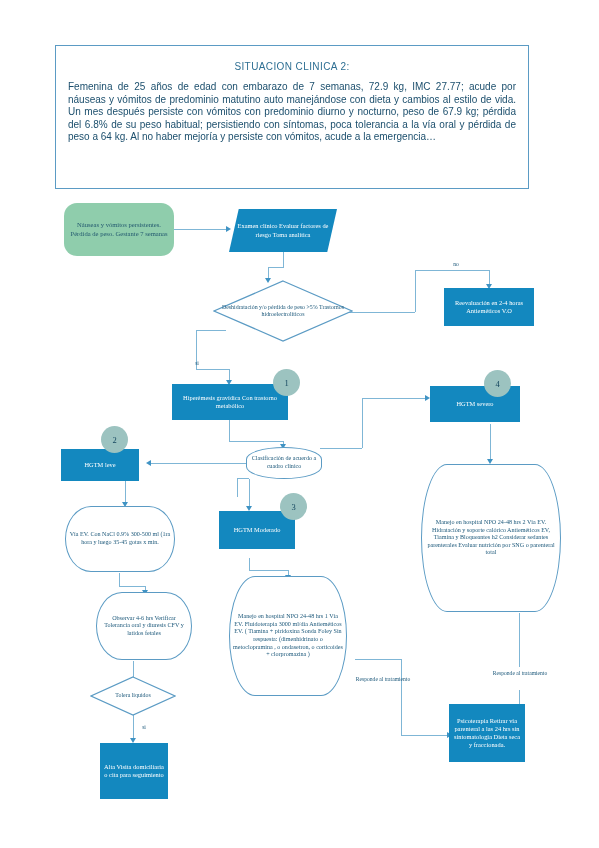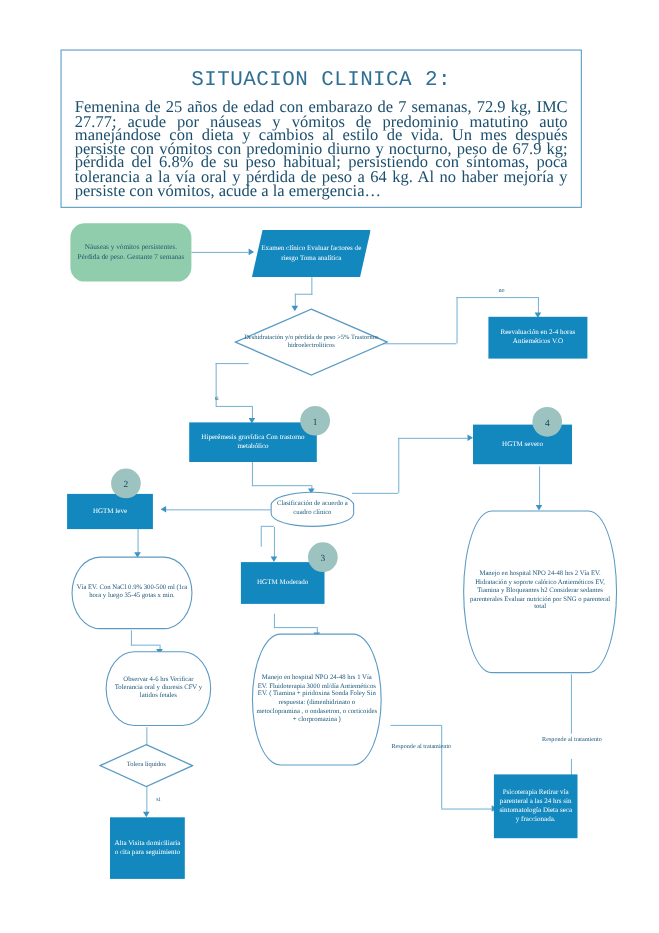--- a/index.html
+++ b/index.html
@@ -10,26 +10,26 @@
   }
   #page{position:absolute;inset:0;}
 
   
   .header-card{
     position:absolute;left:55px;top:45px;width:474px;height:144px;
     border:1px solid #5b9bc4;background:#ffffff;box-sizing:border-box;
     padding:10px 12px 8px 12px;
   }
   .header-title{
-    text-align:center;font-size:19px;letter-spacing:.4px;
-    color:#2e6f93;margin:5px 0 9px 0;font-family:Liberation Mono, monospace;
+    text-align:center;font-size:10px;letter-spacing:.4px;
+    color:#2e6f93;margin:5px 0 9px 0;font-family:Liberation Sans, sans-serif;
   }
   .header-body{
-    font-family:Liberation Serif, serif;
-    font-size:15px;line-height:12.6px;color:#1c4f6d;
+    font-family:Liberation Sans, sans-serif;
+    font-size:10px;line-height:12.6px;color:#1c4f6d;
     text-align:justify;
   }
 
   
   .node{position:absolute;box-sizing:border-box;display:flex;
         align-items:center;justify-content:center;text-align:center;}
   .node .txt{display:block;width:100%;padding:0 3px;}
 
   .n-blue{background:#1388bf;color:#ffffff;font-size:6.4px;line-height:8.2px;}
   .n-green{background:#8fcdac;color:#23596f;border-radius:13px;

